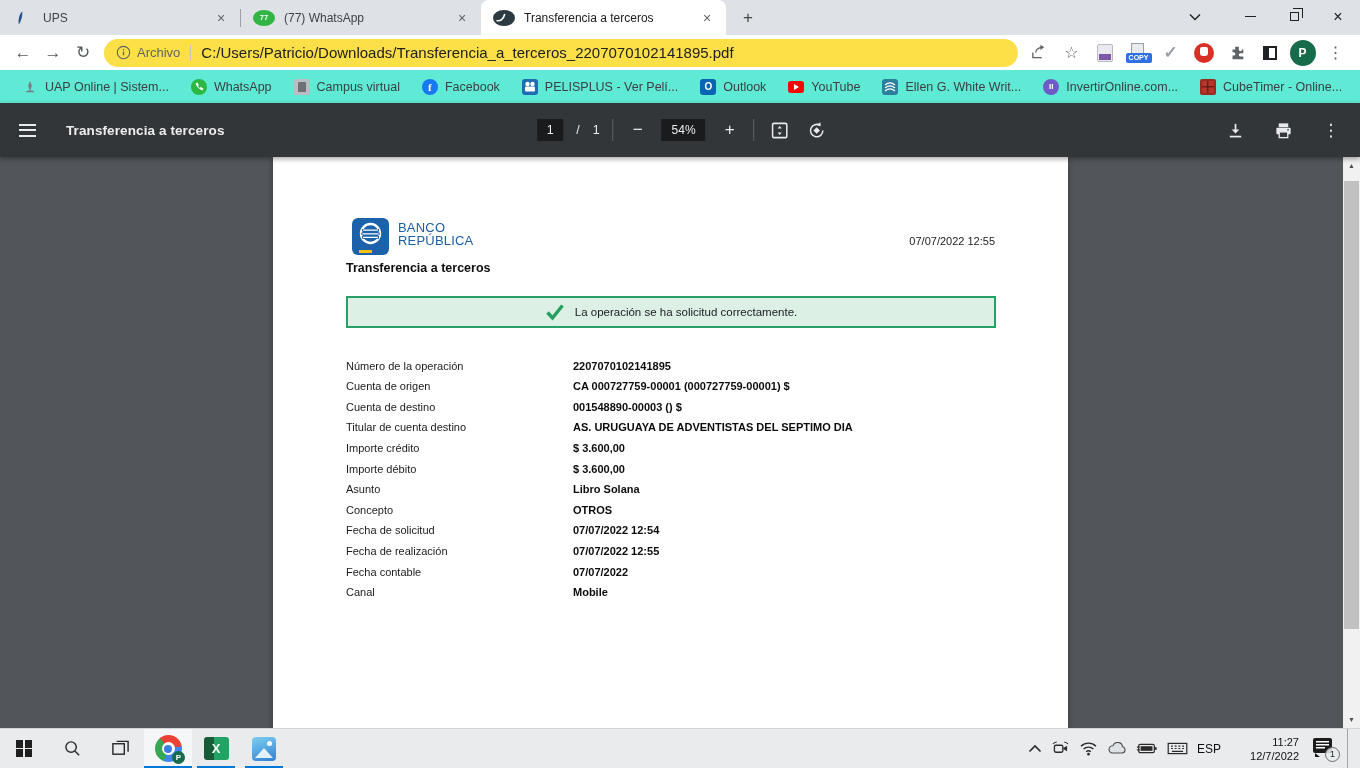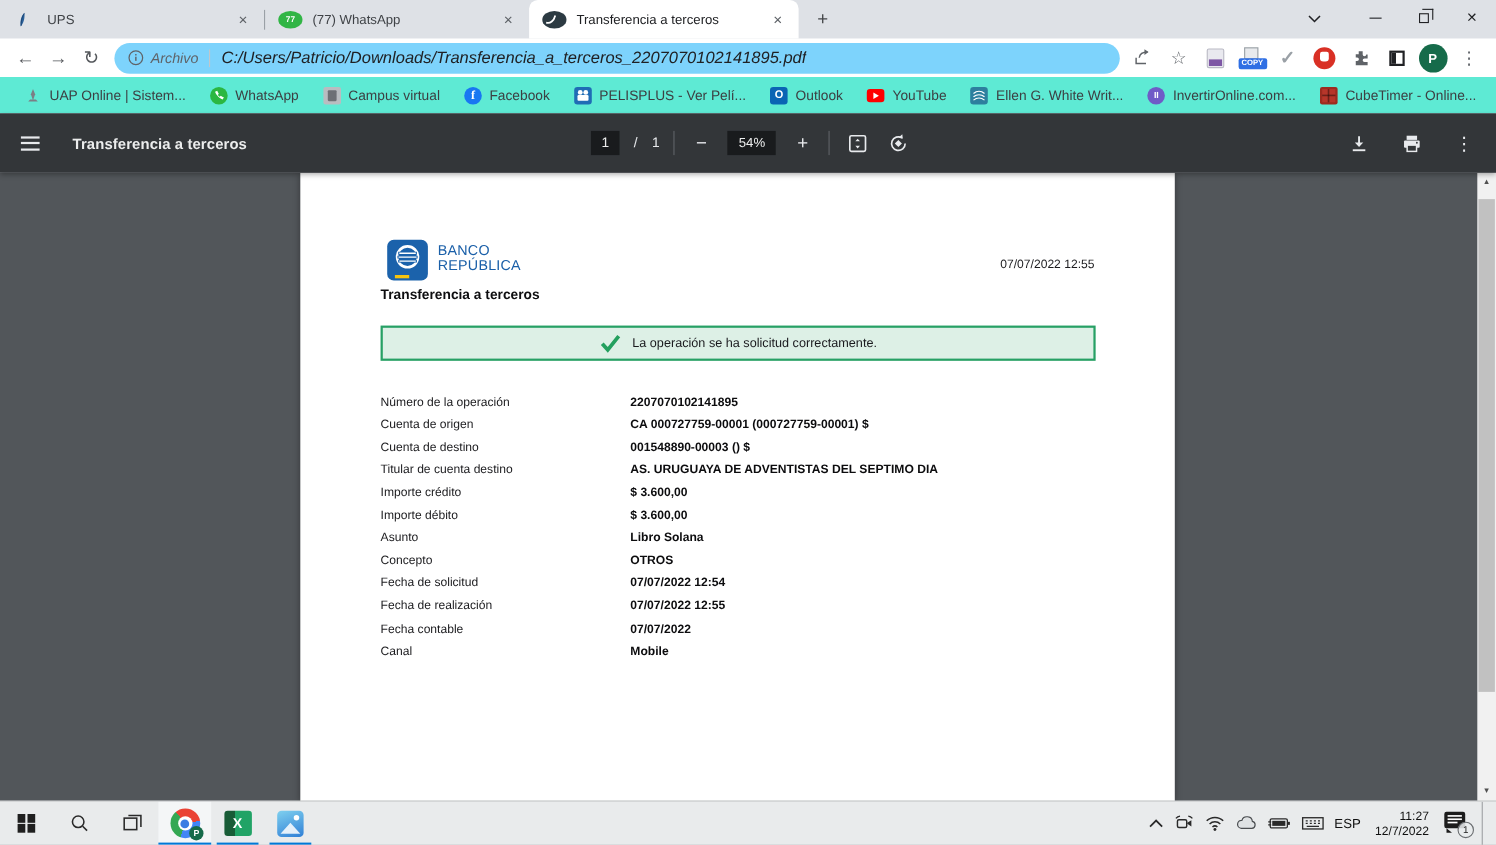--- a/index.html
+++ b/index.html
@@ -26,21 +26,21 @@
   .close-glyph { font-size:16px; color:#202124; line-height:1; }
 
   
   .fav-wa { background:#31b545; border-radius:50%; color:#fff; font-size:7.5px; font-weight:bold; display:flex; align-items:center; justify-content:center; }
   .fav-pdfglobe { background:#2c3a42; border-radius:50%; }
   .fav-pdfglobe svg { position:absolute; inset:0; }
 
   
   .toolbar { position:absolute; left:0; top:35px; width:1360px; height:35px; background:#ffffff; display:flex; align-items:center; padding:0 8px; }
   .navbtn { width:30px; height:30px; display:flex; align-items:center; justify-content:center; font-size:17px; color:#55585c; flex:none; }
-  .omnibox { height:28px; flex:1; background:#7dd3fc; border-radius:14px; margin:0 6px 0 6px; display:flex; align-items:center; padding:0 12px; min-width:0;font-style:italic; }
+  .omnibox { height:28px; flex:1; background:#fde047; border-radius:14px; margin:0 6px 0 6px; display:flex; align-items:center; padding:0 12px; min-width:0; }
   .omni-chip { display:flex; align-items:center; color:#5f6368; font-size:13px; gap:6px; flex:none; }
   .omni-divider { width:1px; height:16px; background:#c3c6c9; margin:0 10px; flex:none; }
   .omni-url { color:#202124; font-size:15px; white-space:nowrap; overflow:hidden; }
   .tool-icons { display:flex; align-items:center; gap:4px; flex:none; padding-right:2px; }
   .tico { width:29px; height:29px; display:flex; align-items:center; justify-content:center; color:#5f6368; font-size:16px; position:relative; }
   .ext-pdf { width:16px; height:18px; background:#e9e9ef; border:1px solid #b9b9c4; border-radius:2px; position:relative; }
   .ext-pdf:after { content:""; position:absolute; left:1px; right:1px; bottom:1px; height:6px; background:#7e57a5; }
   .ext-copy { width:24px; height:20px; position:relative; }
   .ext-copy .doc { position:absolute; top:0; left:5px; width:13px; height:11px; background:#e8eaed; border:1px solid #9aa0a6; }
   .ext-copy .badge { position:absolute; bottom:0; left:0; width:26px; height:10px; background:#2f6fe4; color:#fff; font-size:7px; font-weight:bold; display:flex; align-items:center; justify-content:center; border-radius:2px; }
@@ -121,21 +121,21 @@
   .chromeball:before { content:""; position:absolute; left:7px; top:7px; width:13px; height:13px; border-radius:50%; background:#fff; }
   .chromeball:after { content:""; position:absolute; left:9.5px; top:9.5px; width:8px; height:8px; border-radius:50%; background:#3b7de3; }
   .pbadge { position:absolute; right:7px; bottom:4px; width:13px; height:13px; border-radius:50%; background:#166b4a; color:#fff; font-size:8px; font-weight:bold; display:flex; align-items:center; justify-content:center; z-index:2; }
   .xlicon { width:25px; height:23px; background:#1e7145; border-radius:3px; color:#fff; font-weight:bold; font-size:13px; display:flex; align-items:center; justify-content:center; background:linear-gradient(90deg,#185c37 0 40%,#21a366 40%); }
   .photosicon { width:24px; height:24px; border-radius:4px; background:linear-gradient(160deg,#7fd0ef 0%,#2f7fd6 100%); position:relative; overflow:hidden; }
   .photosicon:before { content:""; position:absolute; left:3px; bottom:3px; border-left:9px solid transparent; border-right:9px solid transparent; border-bottom:10px solid #ffffffd9; }
   .photosicon:after { content:""; position:absolute; right:4px; top:4px; width:5px; height:5px; border-radius:50%; background:#fff; }
   .tray { margin-left:auto; display:flex; align-items:center; gap:9px; padding-right:6px; }
   .trico { display:flex; align-items:center; justify-content:center; color:#2a2a2a; }
   .tray-text { font-size:12px; color:#101010; }
-  .clock { font-size:11px; color:#101010; text-align:right; line-height:14px; padding:0 4px; }
+  .clock { font-size:11px; color:#101010; text-align:right; line-height:14px; padding:0 4px;margin-left:16px; }
   .notif { position:relative; width:26px; height:26px; }
   .notif .bubble { position:absolute; left:1px; top:2px; width:19px; height:15px; background:#1c1c1c; border-radius:2px; }
   .notif .bubble:before { content:""; position:absolute; left:2px; bottom:-4px; border-left:5px solid #1c1c1c; border-top:4px solid transparent; }
   .notif .bubble:after { content:""; position:absolute; left:3px; top:3px; width:13px; height:8px; background:
      linear-gradient(#fff 0 0) 0 0/13px 1.5px no-repeat,
      linear-gradient(#fff 0 0) 0 3.2px/13px 1.5px no-repeat,
      linear-gradient(#fff 0 0) 0 6.4px/9px 1.5px no-repeat; }
   .notif .count { position:absolute; right:-2px; bottom:0; width:15px; height:15px; border-radius:50%; border:1px solid #6a6d70; background:#e9ebecdd; color:#222; font-size:9px; display:flex; align-items:center; justify-content:center; }
   .desk-sliver { width:7px; border-left:1px solid #9fa1a3; height:40px; }
   svg { display:block; }

